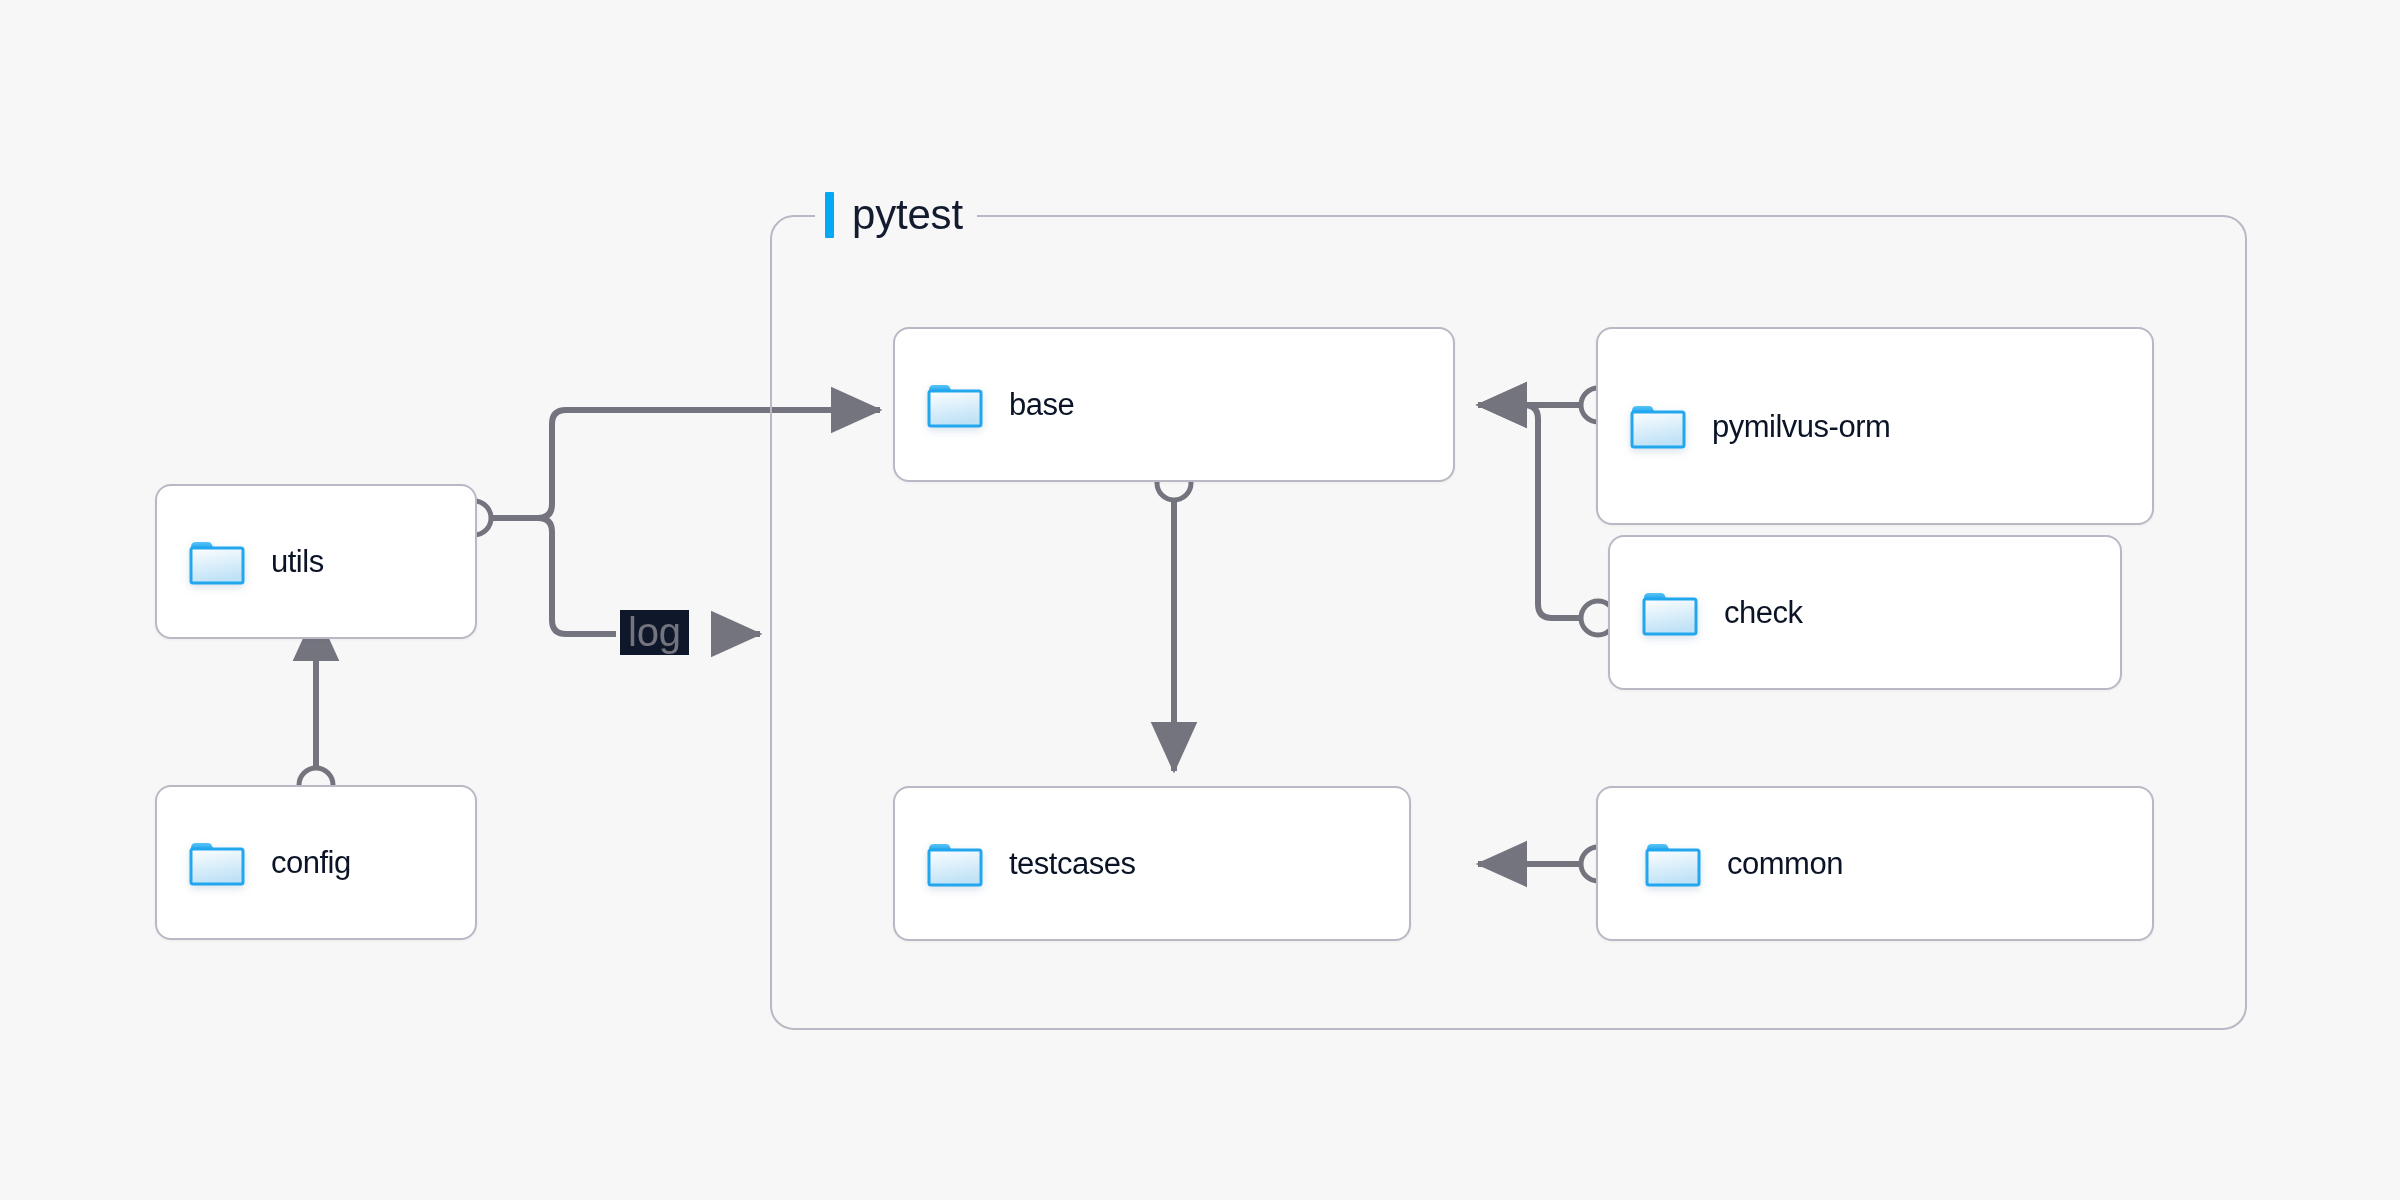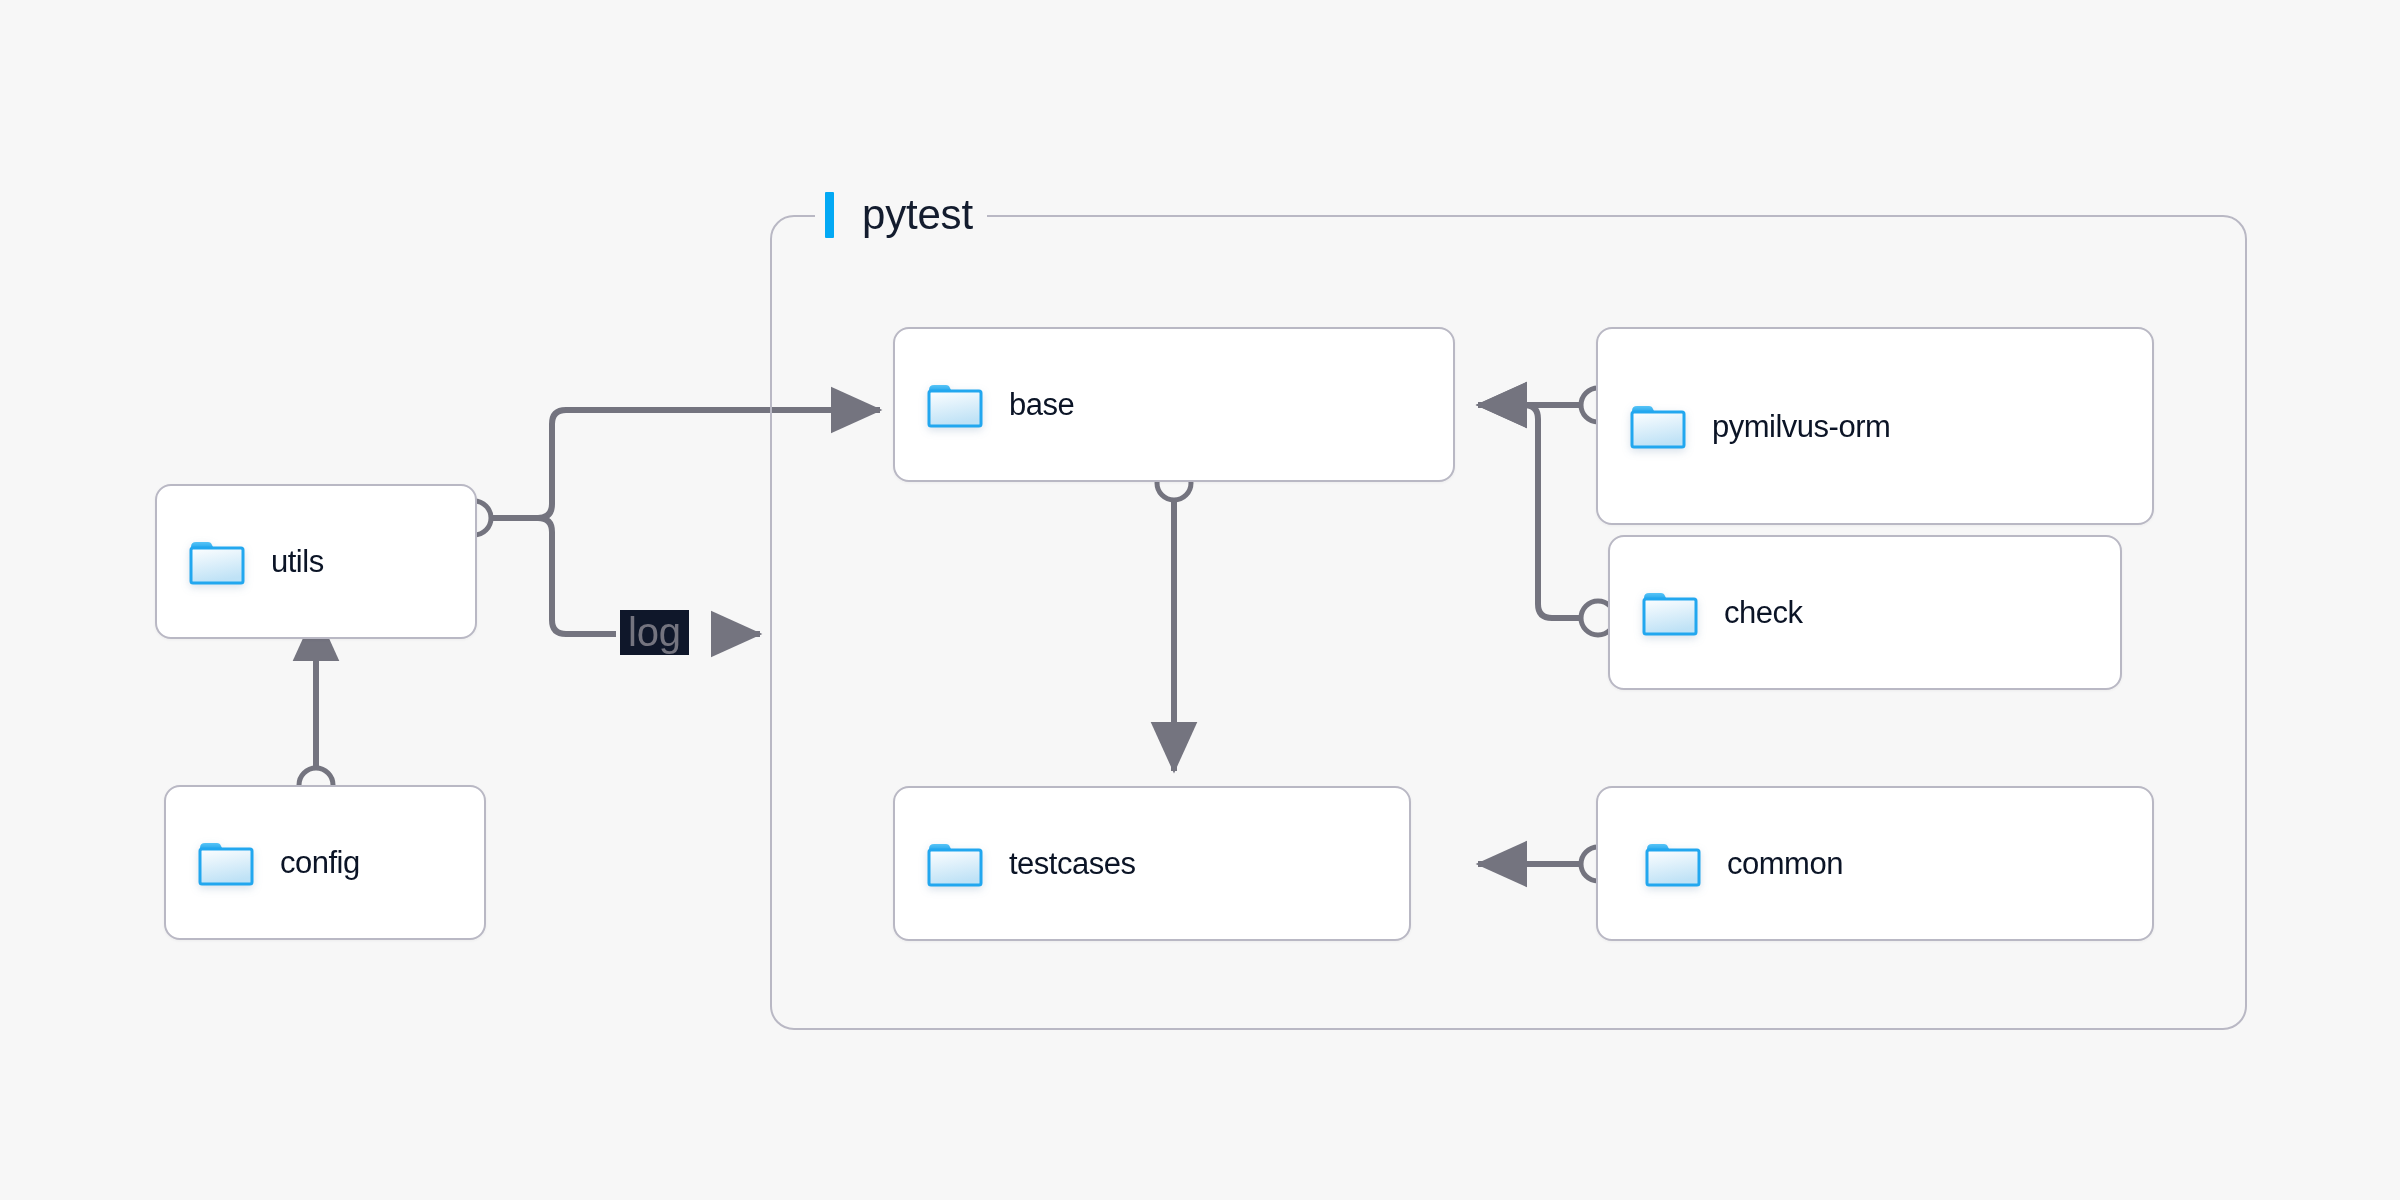--- a/index.html
+++ b/index.html
@@ -28,21 +28,21 @@
     position: absolute;
     border: 2px solid #b9b8c4;
     border-radius: 24px;
     background: transparent;
     box-sizing: border-box;
   }
   .group-label {
     position: absolute;
     display: flex;
     align-items: center;
-    gap: 28px;
+    gap: 18px;
     background: #f7f7f7;
     padding: 0 14px 0 10px;
     height: 52px;
     white-space: nowrap;
   }
   .group-bar {
     width: 9px;
     height: 46px;
     background: #03a9f4;
     border-radius: 1px;
@@ -153,21 +153,21 @@
   <div class="node" id="node-utils" style="left: 155px; top: 440px; width: 322px; height: 155px; margin-top: 44px;">
     <span class="folder-icon">
       <svg viewBox="0 0 56 48" xmlns="http://www.w3.org/2000/svg">
         <path d="M2 9 q0-5 5-5 h12 q3 0 4 3 l2 4 h-23 z" fill="url(#folderTabGrad)"></path>
         <rect x="2" y="10" width="52" height="35" rx="2" fill="url(#folderGrad)" stroke="#22a7ef" stroke-width="3"></rect>
       </svg>
     </span>
     <span class="node-label">utils</span>
   </div>
 
-  <div class="node" id="node-config" style="left: 164px; top: 785px; width: 322px; height: 155px;">
+  <div class="node" id="node-config" style="left: 155px; top: 785px; width: 322px; height: 155px;">
     <span class="folder-icon">
       <svg viewBox="0 0 56 48" xmlns="http://www.w3.org/2000/svg">
         <path d="M2 9 q0-5 5-5 h12 q3 0 4 3 l2 4 h-23 z" fill="url(#folderTabGrad)"></path>
         <rect x="2" y="10" width="52" height="35" rx="2" fill="url(#folderGrad)" stroke="#22a7ef" stroke-width="3"></rect>
       </svg>
     </span>
     <span class="node-label">config</span>
   </div>
 
   <div class="node" id="node-base" style="left: 893px; top: 327px; width: 562px; height: 155px;">

